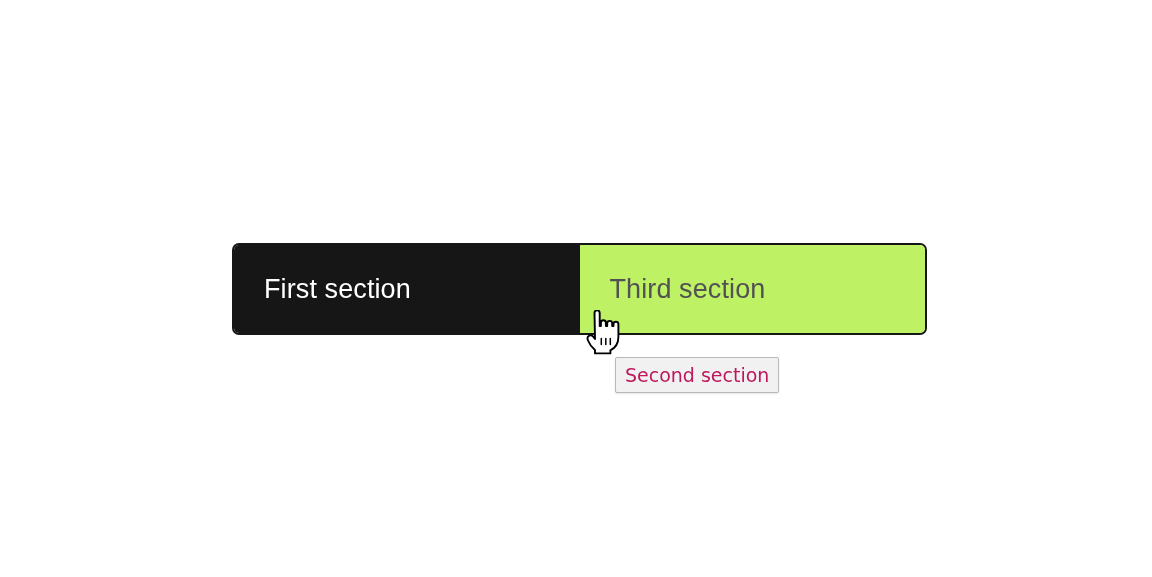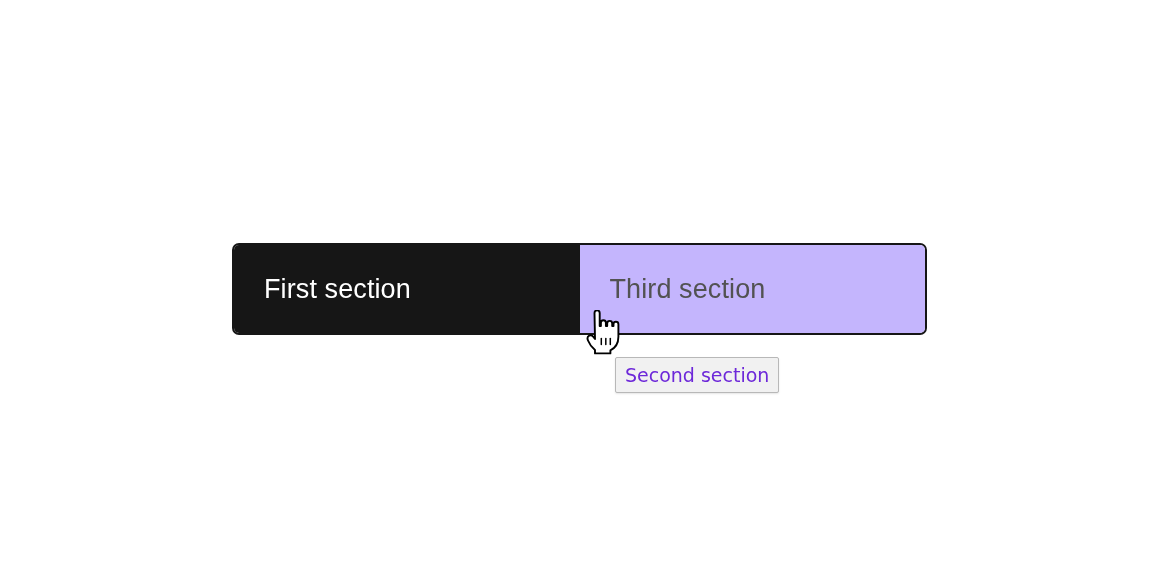--- a/index.html
+++ b/index.html
@@ -39,21 +39,21 @@
   }
 
   .switch-btn {
     flex: 1 1 0;
     min-width: 0;
     box-sizing: border-box;
     display: flex;
     align-items: center;
     justify-content: flex-start;
     padding: 0 0 0 30px;
-    background: #c4b5fd;
+    background: #bef264;
     color: #525252;
     font-family: "Liberation Sans", sans-serif;
     font-size: 27px;
     font-weight: 400;
     letter-spacing: 0.1px;
     line-height: 1;
     white-space: nowrap;
     overflow: hidden;
     cursor: pointer;
     user-select: none;
@@ -84,21 +84,21 @@
     left: 610px;
     top: 357px;
     height: 36px;
     box-sizing: border-box;
     display: flex;
     align-items: center;
     padding: 8px 9px;
     background: #f1f1f1;
     border: 1px solid #b8b8b8;
     border-radius: 2px;
-    color: #6d28d9;
+    color: #be185d;
     font-family: "DejaVu Sans", sans-serif;
     font-size: 19px;
     line-height: 1;
     white-space: nowrap;
     box-shadow: 0 1px 2px rgba(0,0,0,0.10);
   }
 
   
   .cursor {
     position: absolute;

